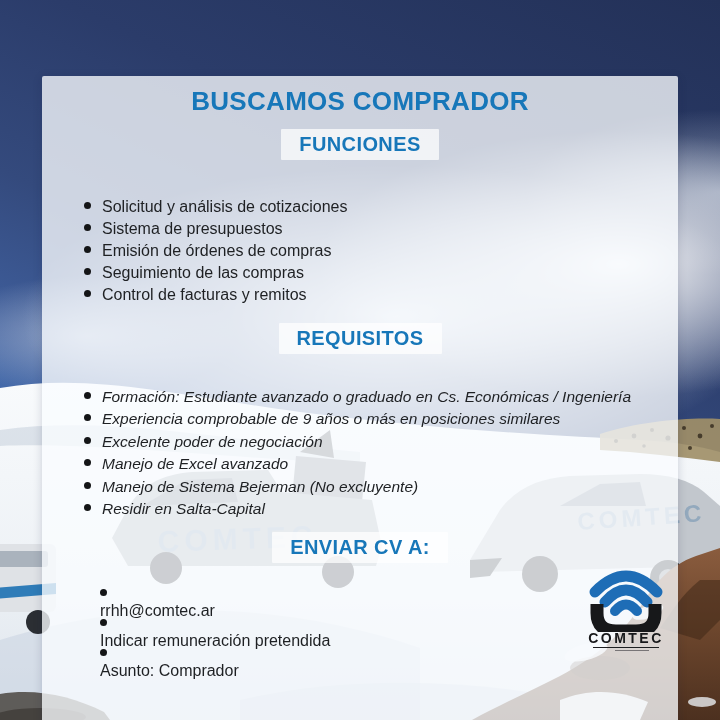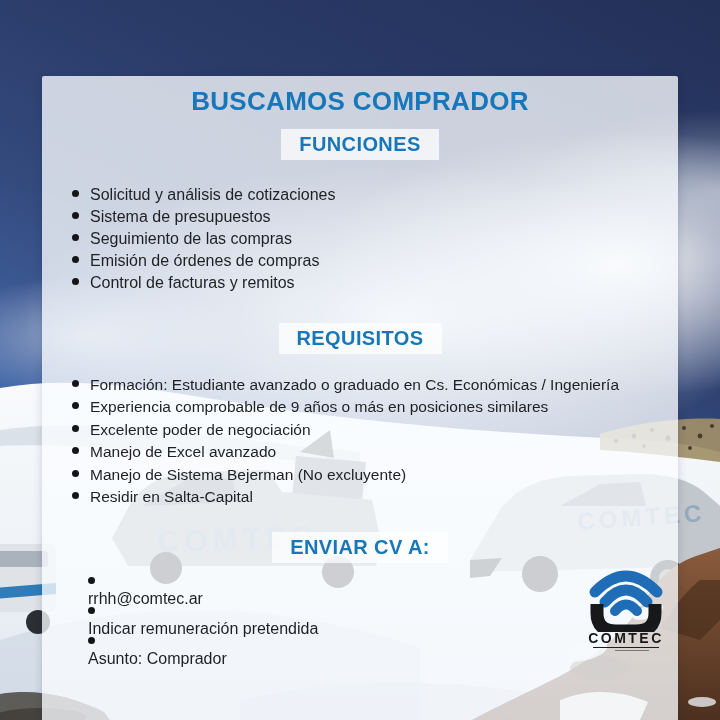--- a/index.html
+++ b/index.html
@@ -34,32 +34,32 @@
   .badge-row{position:absolute;left:0;width:100%;text-align:center;}
   .badge{
     display:inline-block;background:rgba(255,255,255,0.72);
     padding:4px 18px;font-size:20px;font-weight:bold;color:#1777b9;
     letter-spacing:0.4px;border-radius:1px;
   }
   .badge-funciones{top:53px;}
   .badge-requisitos{top:247px;}
   .badge-enviar{top:456px;}
   ul.flyer-list{
-    list-style:none;margin:0;padding:0;position:absolute;
+    list-style:none;margin:12px;padding:0;position:absolute;
     color:#1e2023;
   }
   ul.flyer-list li{display:flex;align-items:baseline;white-space:nowrap;}
   .dot{
     flex:0 0 auto;width:7px;height:7px;border-radius:50%;
     background:#141517;margin-right:11px;position:relative;top:-3px;
   }
   .list-funciones{left:30px;top:108px;font-size:16px;}
   .list-funciones li{line-height:22px;}
   .list-requisitos{left:30px;top:298px;font-size:15.5px;}
-  .list-requisitos li{line-height:22.4px;}
+  .list-requisitos li{line-height:22.4px;font-style:italic;}
   .list-contacto{left:46px;top:504px;font-size:16px;}
   .list-contacto li{line-height:23px;flex-direction:column;}
   
   .logo{
     position:absolute;left:583px;top:558px;width:86px;text-align:center;
   }
   .logo svg{display:block;margin:0 auto;}
   .logo-brand{
     font-size:14px;font-weight:bold;color:#17181a;letter-spacing:2.5px;
     margin-top:-2px;
@@ -158,25 +158,25 @@
     <li>
         <span class="dot"></span>
         <span>Solicitud y análisis de cotizaciones</span>
       </li>
     <li>
         <span class="dot"></span>
         <span>Sistema de presupuestos</span>
       </li>
     <li>
         <span class="dot"></span>
+        <span>Emisión de órdenes de compras</span>
+      </li>
+    <li>
+        <span class="dot"></span>
         <span>Seguimiento de las compras</span>
-      </li>
-    <li>
-        <span class="dot"></span>
-        <span>Emisión de órdenes de compras</span>
       </li>
     <li>
         <span class="dot"></span>
         <span>Control de facturas y remitos</span>
       </li>
   </ul>
 
   <div class="badge-row badge-requisitos">
     <span class="badge">REQUISITOS</span>
   </div>

